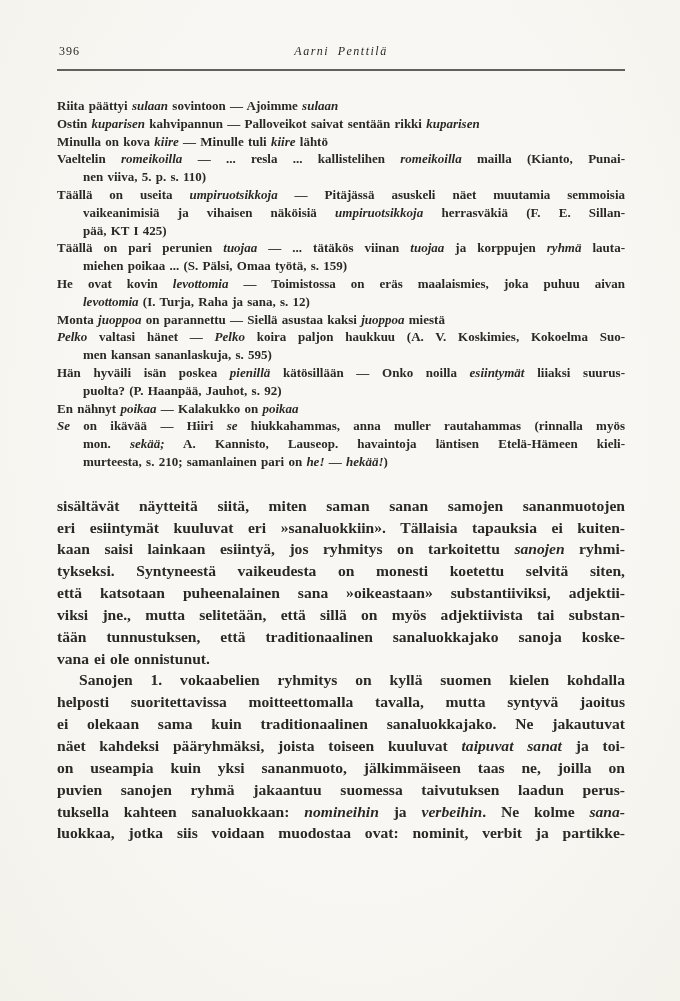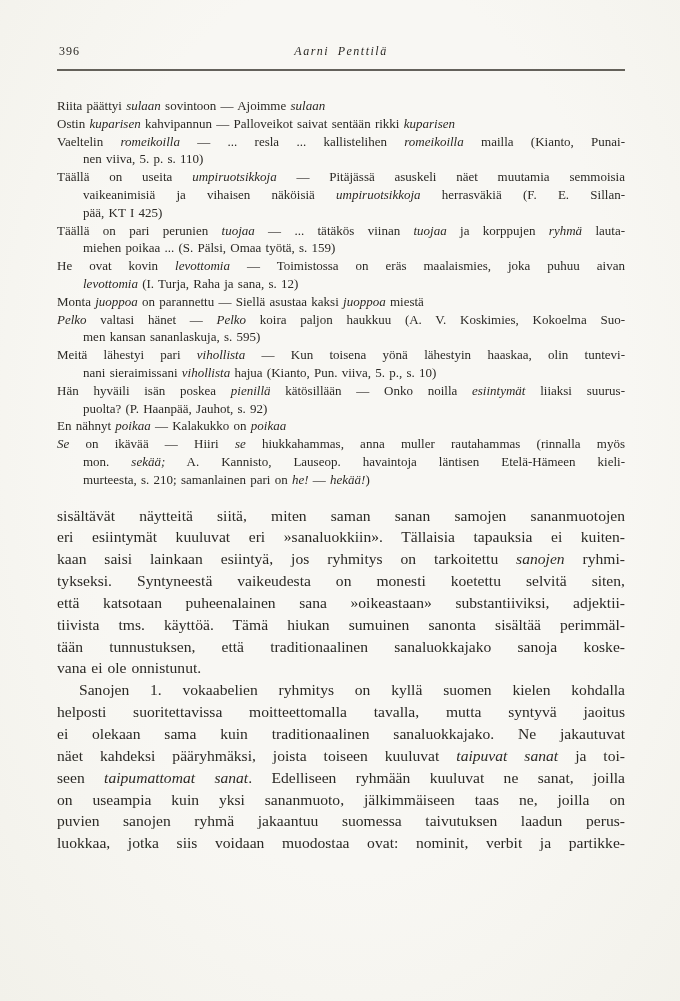--- a/index.html
+++ b/index.html
@@ -51,32 +51,33 @@
     background: #4a473f;
     margin-top: 5px;
     opacity: 0.85;
   }
   
   .block { margin: 0; }
   .line {
     text-align: justify;
     text-align-last: left;
     word-spacing: 1px;
+    font-weight: bold;
   }
   .line.jl { text-align-last: justify; }
   
   .examples {
     margin-top: 26px;
     font-size: 13px;
     line-height: 17.8px;
   }
   .examples .line.cont { padding-left: 26px; }
   
   .bodytext {
-    margin-top: 16px;
+    margin-top: 24px;
     font-size: 15.6px;
     line-height: 21.85px;
   }
   .bodytext .line.fi { text-indent: 22px; }
   i { font-style: italic; }
 </style>
 </head>
 <body style="--paper: #f6f5f0; --ink: #2b2925;">
 
 <div class="page">
@@ -89,20 +90,23 @@
   <div class="rule"></div>
 
   <div class="examples">
       <div class="block">
         <div class="line">Riita päättyi <i>sulaan</i> sovintoon — Ajoimme <i>sulaan</i></div>
       </div>
       <div class="block">
         <div class="line">Ostin <i>kuparisen</i> kahvipannun — Palloveikot saivat sentään rikki <i>kuparisen</i></div>
       </div>
       <div class="block">
+        <div class="line">Minulla on kova <i>kiire</i> — Minulle tuli <i>kiire</i> lähtö</div>
+      </div>
+      <div class="block">
         <div class="line jl">Vaeltelin <i>romeikoilla</i> — ... resla ... kallistelihen <i>romeikoilla</i> mailla (Kianto, Punai-</div>
         <div class="line cont">nen viiva, 5. p. s. 110)</div>
       </div>
       <div class="block">
         <div class="line jl">Täällä on useita <i>umpiruotsikkoja</i> — Pitäjässä asuskeli näet muutamia semmoisia</div>
         <div class="line jl cont">vaikeanimisiä ja vihaisen näköisiä <i>umpiruotsikkoja</i> herrasväkiä (F. E. Sillan-</div>
         <div class="line cont">pää, KT I 425)</div>
       </div>
       <div class="block">
         <div class="line jl">Täällä on pari perunien <i>tuojaa</i> — ... tätäkös viinan <i>tuojaa</i> ja korppujen <i>ryhmä</i> lauta-</div>
@@ -113,53 +117,49 @@
         <div class="line cont"><i>levottomia</i> (I. Turja, Raha ja sana, s. 12)</div>
       </div>
       <div class="block">
         <div class="line">Monta <i>juoppoa</i> on parannettu — Siellä asustaa kaksi <i>juoppoa</i> miestä</div>
       </div>
       <div class="block">
         <div class="line jl"><i>Pelko</i> valtasi hänet — <i>Pelko</i> koira paljon haukkuu (A. V. Koskimies, Kokoelma Suo-</div>
         <div class="line cont">men kansan sananlaskuja, s. 595)</div>
       </div>
       <div class="block">
-        <div class="line jl">Meitä lähestyi pari <i>vihollista</i> — Kun toisena yönä lähestyin haaskaa, olin tuntevi-</div>
-        <div class="line cont">nani sieraimissani <i>vihollista</i> hajua (Kianto, Pun. viiva, 5. p., s. 10)</div>
-      </div>
-      <div class="block">
         <div class="line jl">Hän hyväili isän poskea <i>pienillä</i> kätösillään — Onko noilla <i>esiintymät</i> liiaksi suurus-</div>
         <div class="line cont">puolta? (P. Haanpää, Jauhot, s. 92)</div>
       </div>
       <div class="block">
         <div class="line">En nähnyt <i>poikaa</i> — Kalakukko on <i>poikaa</i></div>
       </div>
       <div class="block">
         <div class="line jl"><i>Se</i> on ikävää — Hiiri <i>se</i> hiukkahammas, anna muller rautahammas (rinnalla myös</div>
         <div class="line jl cont">mon. <i>sekää;</i> A. Kannisto, Lauseop. havaintoja läntisen Etelä-Hämeen kieli-</div>
         <div class="line cont">murteesta, s. 210; samanlainen pari on <i>he!</i> — <i>hekää!</i>)</div>
       </div>
     </div>
 
   <div class="bodytext">
       <div class="block">
         <div class="line jl">sisältävät näytteitä siitä, miten saman sanan samojen sananmuotojen</div>
         <div class="line jl">eri esiintymät kuuluvat eri »sanaluokkiin». Tällaisia tapauksia ei kuiten-</div>
         <div class="line jl">kaan saisi lainkaan esiintyä, jos ryhmitys on tarkoitettu <i>sanojen</i> ryhmi-</div>
         <div class="line jl">tykseksi. Syntyneestä vaikeudesta on monesti koetettu selvitä siten,</div>
         <div class="line jl">että katsotaan puheenalainen sana »oikeastaan» substantiiviksi, adjektii-</div>
-        <div class="line jl">tiivista tms. käyttöä. Tämä hiukan sumuinen sanonta sisältää perimmäl-</div>
+        <div class="line jl">viksi jne., mutta selitetään, että sillä on myös adjektiivista tai substan-</div>
         <div class="line jl">tään tunnustuksen, että traditionaalinen sanaluokkajako sanoja koske-</div>
         <div class="line">vana ei ole onnistunut.</div>
       </div>
       <div class="block">
         <div class="line jl fi">Sanojen 1. vokaabelien ryhmitys on kyllä suomen kielen kohdalla</div>
         <div class="line jl">helposti suoritettavissa moitteettomalla tavalla, mutta syntyvä jaoitus</div>
         <div class="line jl">ei olekaan sama kuin traditionaalinen sanaluokkajako. Ne jakautuvat</div>
         <div class="line jl">näet kahdeksi pääryhmäksi, joista toiseen kuuluvat <i>taipuvat sanat</i> ja toi-</div>
-        <div class="line jl">seen <i>taipumattomat sanat</i>. Edelliseen ryhmään kuuluvat ne sanat, joilla</div>
         <div class="line jl">on useampia kuin yksi sananmuoto, jälkimmäiseen taas ne, joilla on</div>
         <div class="line jl">puvien sanojen ryhmä jakaantuu suomessa taivutuksen laadun perus-</div>
+        <div class="line jl">tuksella kahteen sanaluokkaan: <i>nomineihin</i> ja <i>verbeihin</i>. Ne kolme <i>sana-</i></div>
         <div class="line jl">luokkaa, jotka siis voidaan muodostaa ovat: nominit, verbit ja partikke-</div>
       </div>
     </div>
 
 </div>
 
 </body></html>

